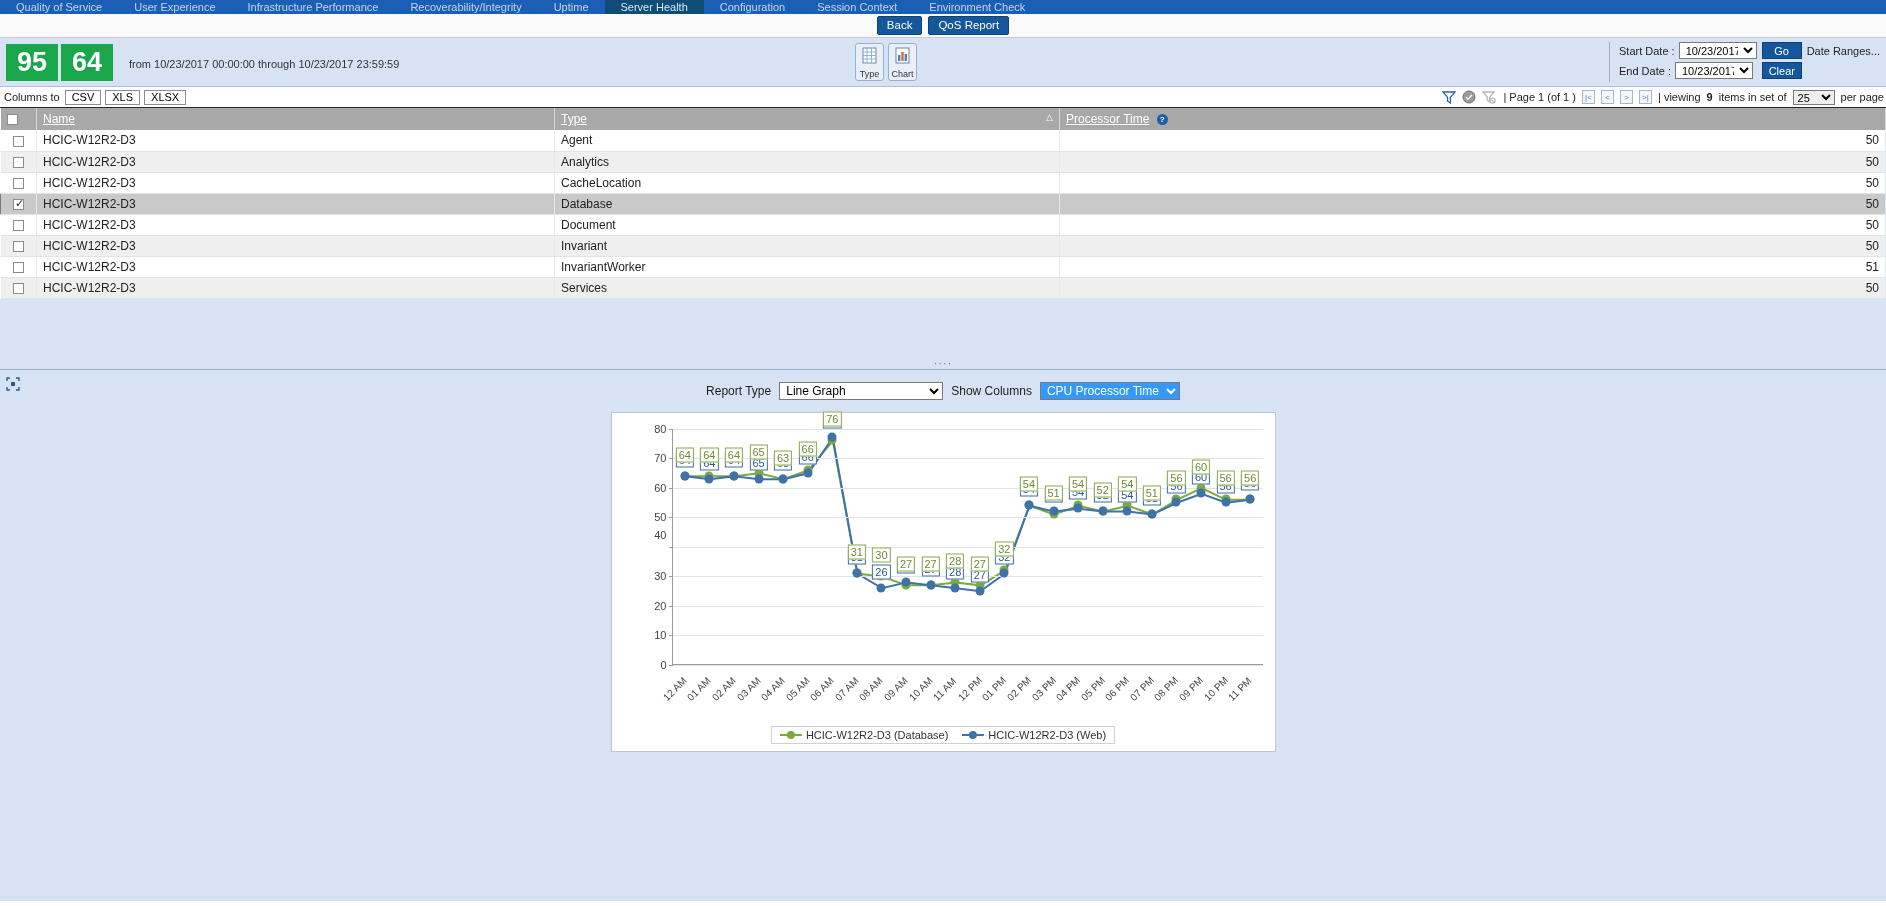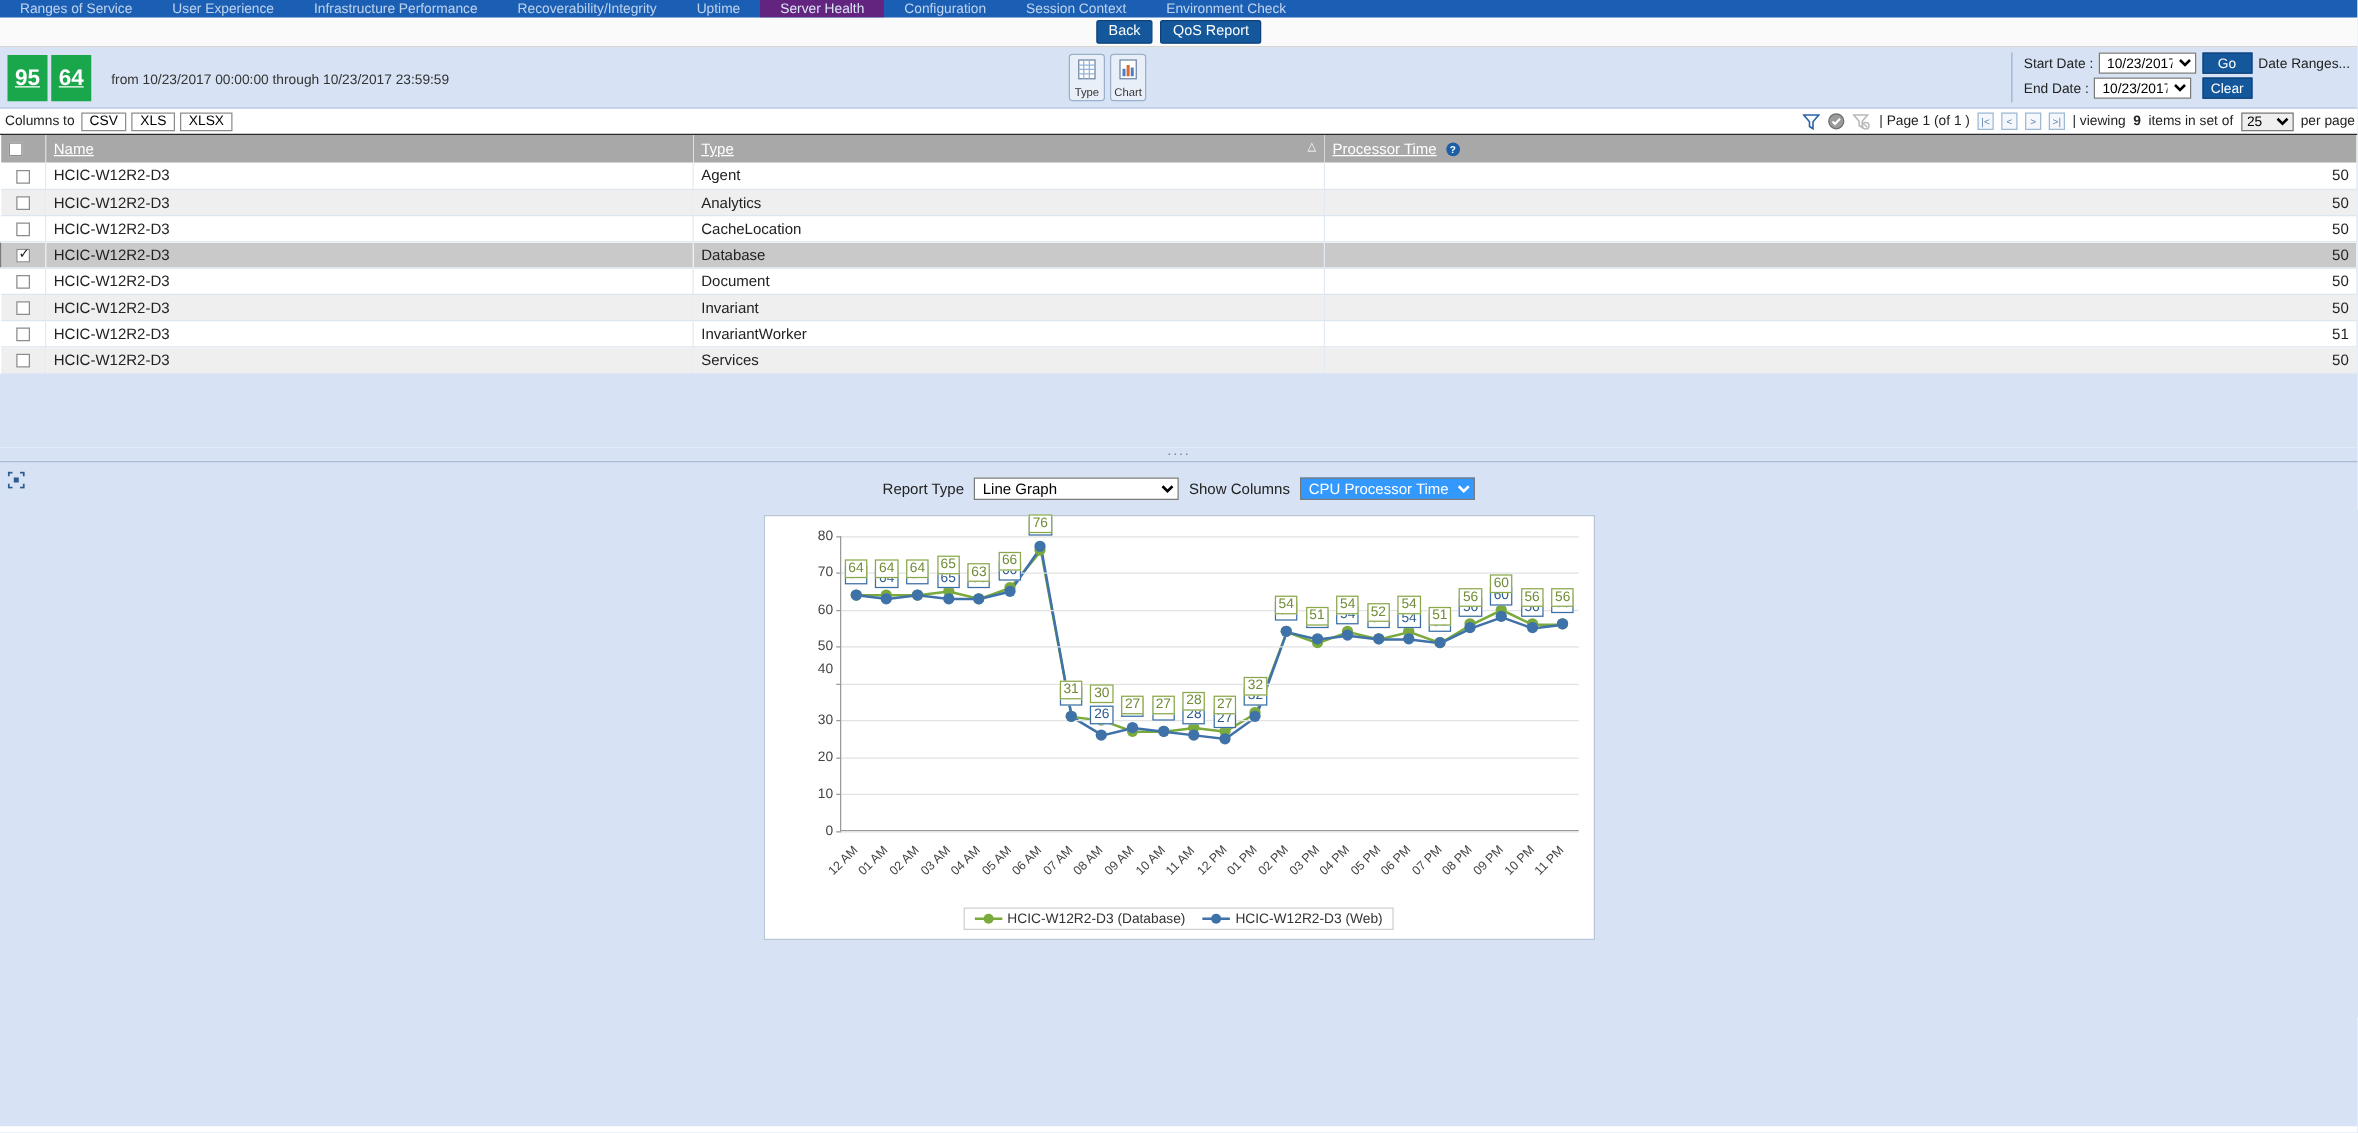--- a/index.html
+++ b/index.html
@@ -14,43 +14,43 @@
   
   .topnav {
     height:14px; background:#1a5fb4; width:100%;
     display:flex; align-items:flex-end; overflow:hidden;
     position:relative;
   }
   .topnav .navitem {
     color:#dbe7f7; font-size:11px; padding:0 16px; white-space:nowrap;
     line-height:14px; opacity:.85;
   }
-  .topnav .navitem.active { background:#701a75; color:#fff; }
+  .topnav .navitem.active { background:#0c4a6e; color:#fff; }
 
   
   .actionbar {
     height:24px; background:#fafafa; border-bottom:1px solid #c9c9c9;
     display:flex; align-items:center; justify-content:center; gap:6px;
   }
   .btn-blue {
     background:#14579b; color:#fff; border:1px solid #0d4179;
     font-size:11.5px; padding:2px 9px; border-radius:2px; cursor:pointer;
     line-height:13px;
   }
 
   
   .dashhead {
     background:#d7e3f4; border-bottom:1px solid #a9c0dd;
     height:49px; display:flex; align-items:center; position:relative;
   }
   .scorebox { display:flex; margin-left:6px; gap:3px; }
   .score {
-    width:32px; height:37px; background:#1aa64b; color:#fff;
+    width:52px; height:37px; background:#1aa64b; color:#fff;
     display:flex; align-items:center; justify-content:center;
-    font-size:18px; font-weight:bold;text-decoration:underline;
+    font-size:27px; font-weight:bold;
   }
   .titlewrap { margin-left:16px; }
   .dtitle { font-size:16.5px; color:#1a1a1a; display:flex; align-items:center; gap:8px; }
   .dsub { font-size:11px; color:#333; margin-top:3px; }
   .sel {
     font-family:"Liberation Sans", sans-serif; font-size:11.5px;
     height:17px; padding:0 2px; border:1px solid #7a7a7a; background:#fff;
   }
   .viewbtns { position:absolute; left:855px; top:5px; display:flex; gap:4px; }
   .vbtn {
@@ -190,21 +190,21 @@
   .lgline { width:22px; height:2px; position:relative; }
   .lgline::after {
     content:""; position:absolute; left:50%; top:50%; width:8px; height:8px;
     border-radius:50%; transform:translate(-50%,-50%);
   }
 </style>
 <style>#lg0::after{background:#7aa93c;}</style><style>#lg1::after{background:#3f72a8;}</style></head>
 <body>
 
 <div class="topnav">
-  <div class="navitem">Ranges of Service</div>
+  <div class="navitem">Quality of Service</div>
   <div class="navitem">User Experience</div>
   <div class="navitem">Infrastructure Performance</div>
   <div class="navitem">Recoverability/Integrity</div>
   <div class="navitem">Uptime</div>
   <div class="navitem active">Server Health</div>
   <div class="navitem">Configuration</div>
   <div class="navitem">Session Context</div>
   <div class="navitem">Environment Check</div>
 </div>
 

